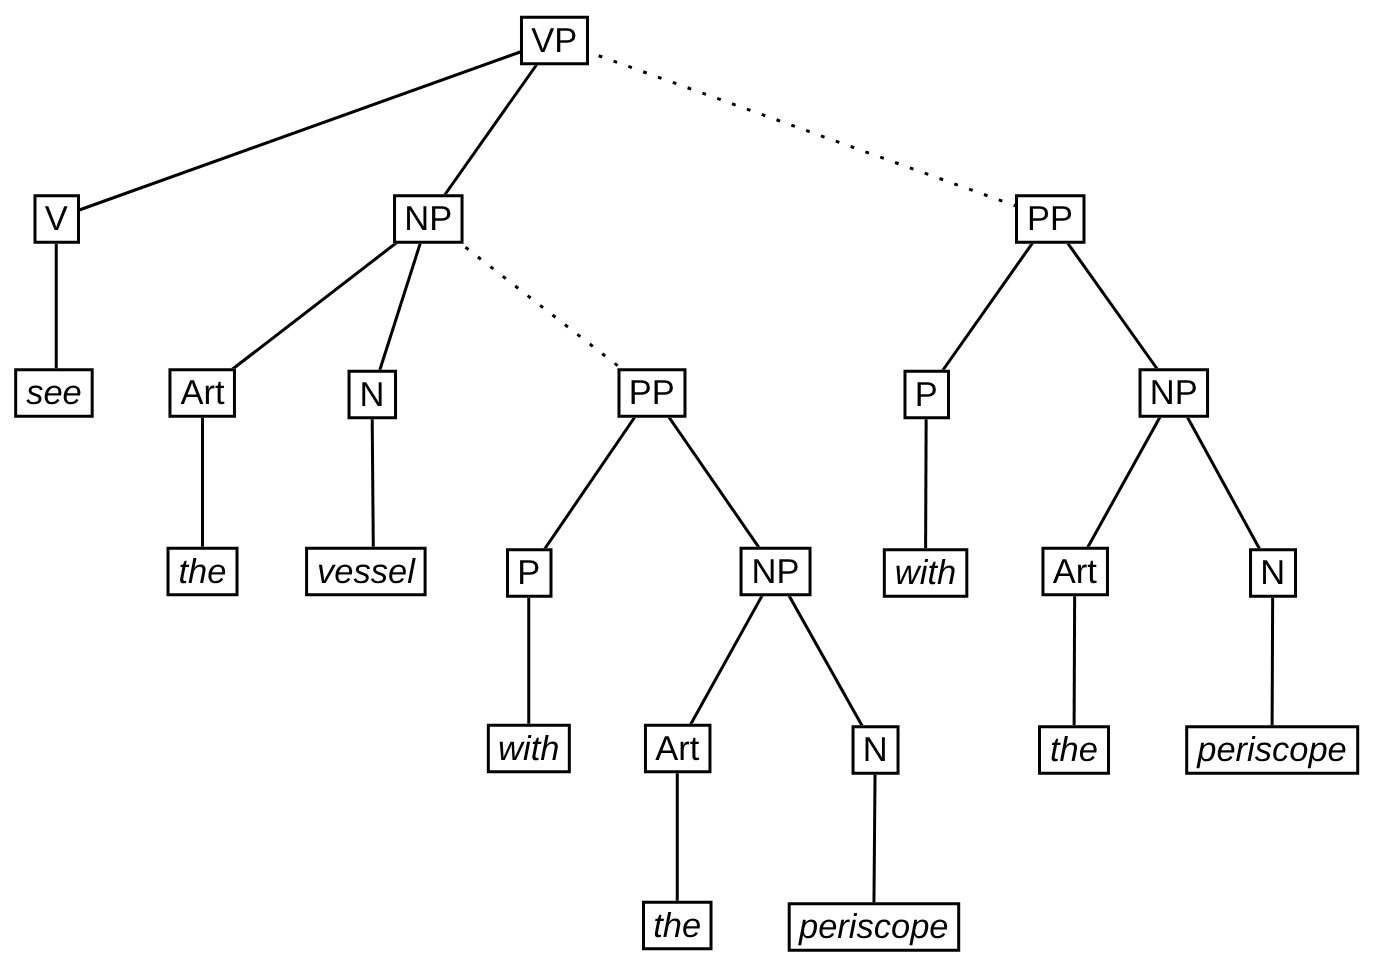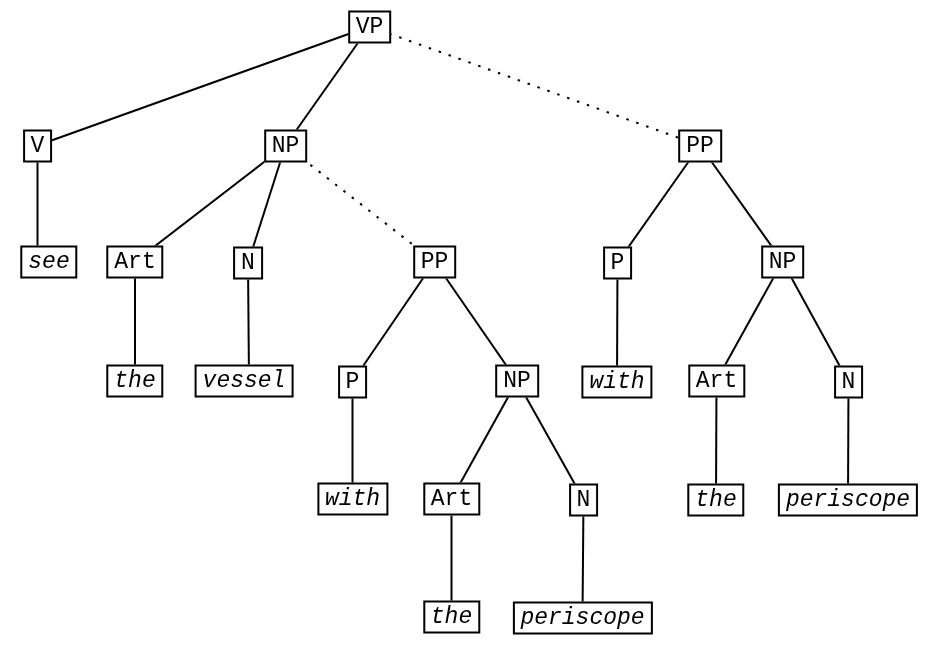--- a/index.html
+++ b/index.html
@@ -5,21 +5,21 @@
   html, body {
     margin: 0;
     padding: 0;
     background: #ffffff;
   }
   .canvas {
     position: relative;
     width: 927px;
     height: 646px;
     background: #ffffff;
-    font-family: Liberation Mono, monospace;
+    font-family: Liberation Sans, sans-serif;
     overflow: hidden;
   }
   .edges-svg {
     position: absolute;
     left: 0;
     top: 0;
   }
   .node {
     position: absolute;
     transform: translate(-50%, -50%);
@@ -64,21 +64,21 @@
       <line x1="782.5" y1="261.5" x2="716.5" y2="380.5" stroke="#000000" stroke-width="2"></line>
       <line x1="782.5" y1="261.5" x2="848.5" y2="382" stroke="#000000" stroke-width="2"></line>
       <line x1="716.5" y1="380.5" x2="716" y2="499.5" stroke="#000000" stroke-width="2"></line>
       <line x1="848.5" y1="382" x2="848" y2="500" stroke="#000000" stroke-width="2"></line>
     </svg>
   <div>
       <div class="node" style="left: 369.5px; top: 26.5px;">VP</div>
       <div class="node" style="left: 37.5px; top: 145.5px;">V</div>
       <div class="node" style="left: 285.5px; top: 145.5px;">NP</div>
       <div class="node" style="left: 700px; top: 145.5px;">PP</div>
-      <div class="node terminal" style="left: 49px; top: 262px;">see</div>
+      <div class="node terminal" style="left: 36px; top: 262px;">see</div>
       <div class="node" style="left: 135px; top: 261.5px;">Art</div>
       <div class="node" style="left: 248px; top: 263px;">N</div>
       <div class="node" style="left: 434.5px; top: 261.5px;">PP</div>
       <div class="node" style="left: 617.5px; top: 262.5px;">P</div>
       <div class="node" style="left: 782.5px; top: 261.5px;">NP</div>
       <div class="node terminal" style="left: 135px; top: 381px;">the</div>
       <div class="node terminal" style="left: 244px; top: 381px;">vessel</div>
       <div class="node" style="left: 352.5px; top: 381.5px;">P</div>
       <div class="node" style="left: 517px; top: 381px;">NP</div>
       <div class="node terminal" style="left: 617px; top: 382px;">with</div>

